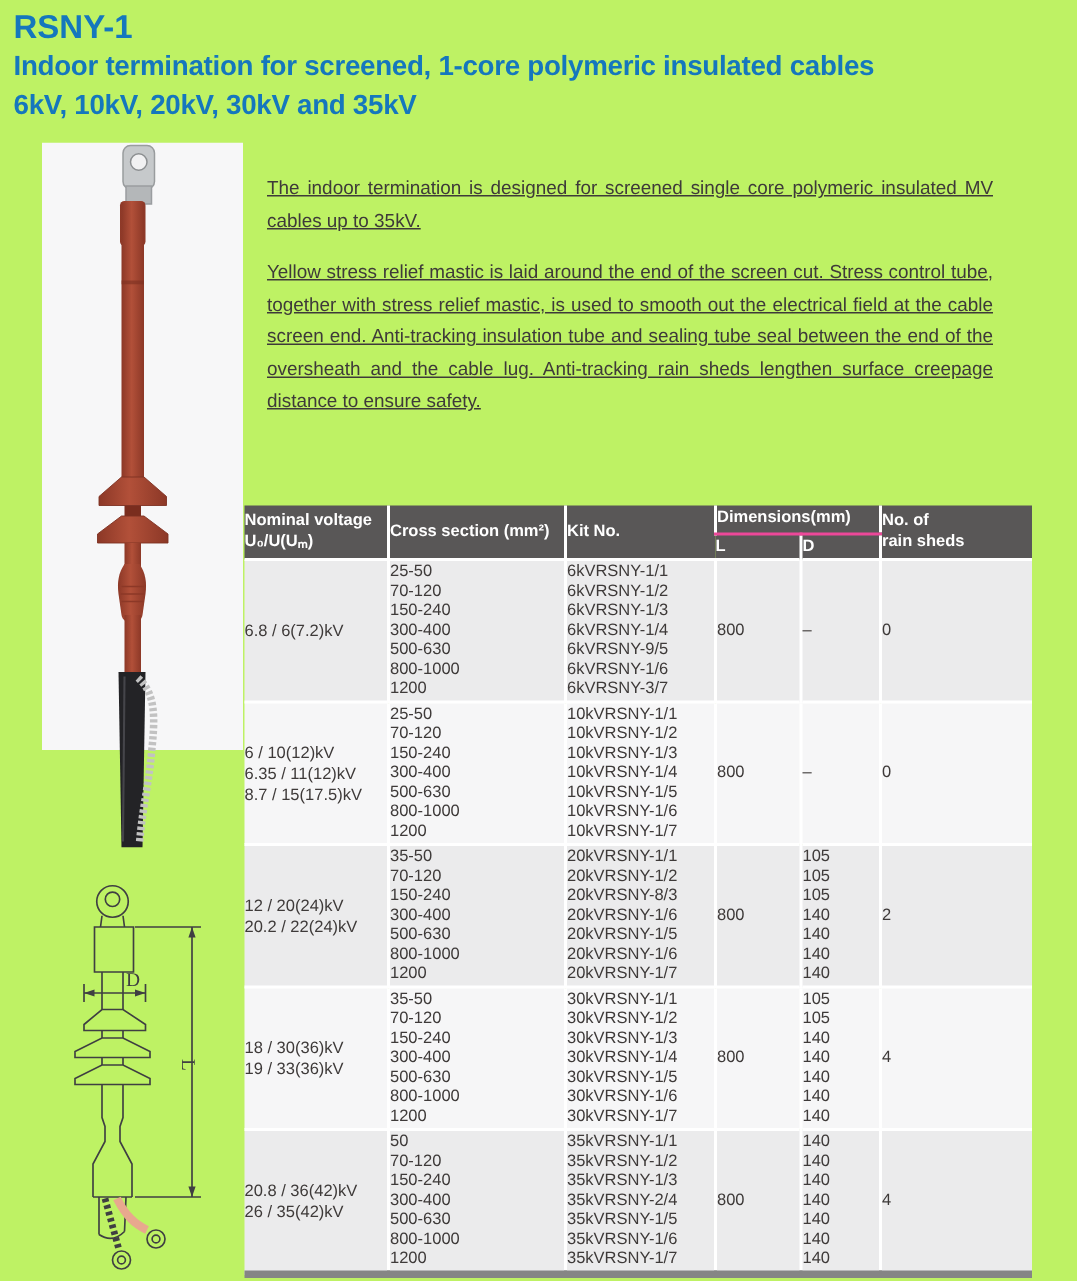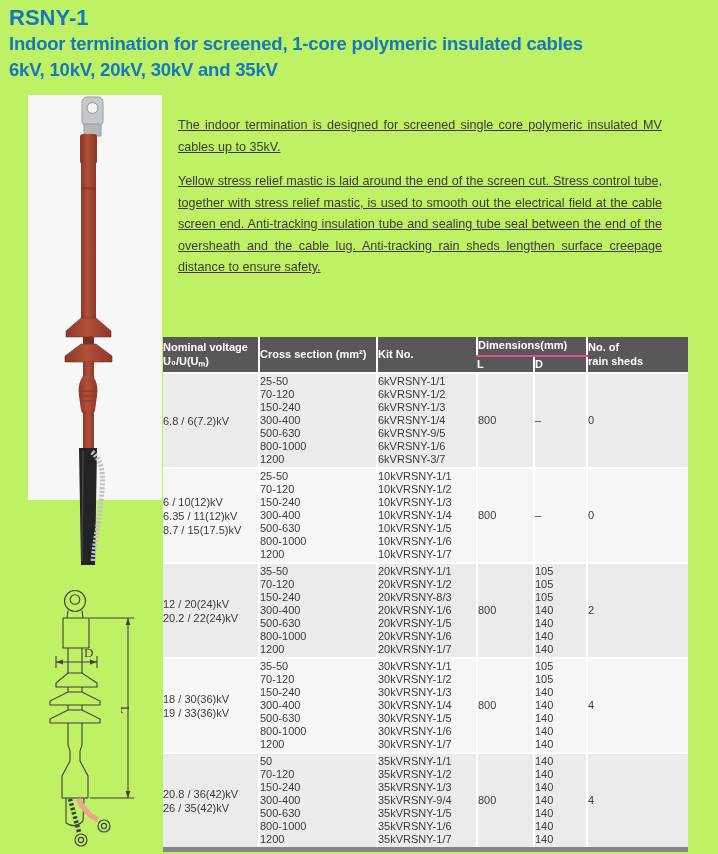--- a/index.html
+++ b/index.html
@@ -304,21 +304,21 @@
             <div class="ln7">150-240</div>
             <div class="ln7">300-400</div>
             <div class="ln7">500-630</div>
             <div class="ln7">800-1000</div>
             <div class="ln7">1200</div>
           </td>
           <td class="c-kit">
             <div class="ln7">35kVRSNY-1/1</div>
             <div class="ln7">35kVRSNY-1/2</div>
             <div class="ln7">35kVRSNY-1/3</div>
-            <div class="ln7">35kVRSNY-9/4</div>
+            <div class="ln7">35kVRSNY-2/4</div>
             <div class="ln7">35kVRSNY-1/5</div>
             <div class="ln7">35kVRSNY-1/6</div>
             <div class="ln7">35kVRSNY-1/7</div>
           </td>
           <td class="c-l">800</td>
           <td class="c-d">
             <div class="ln7">140</div>
             <div class="ln7">140</div>
             <div class="ln7">140</div>
             <div class="ln7">140</div>

